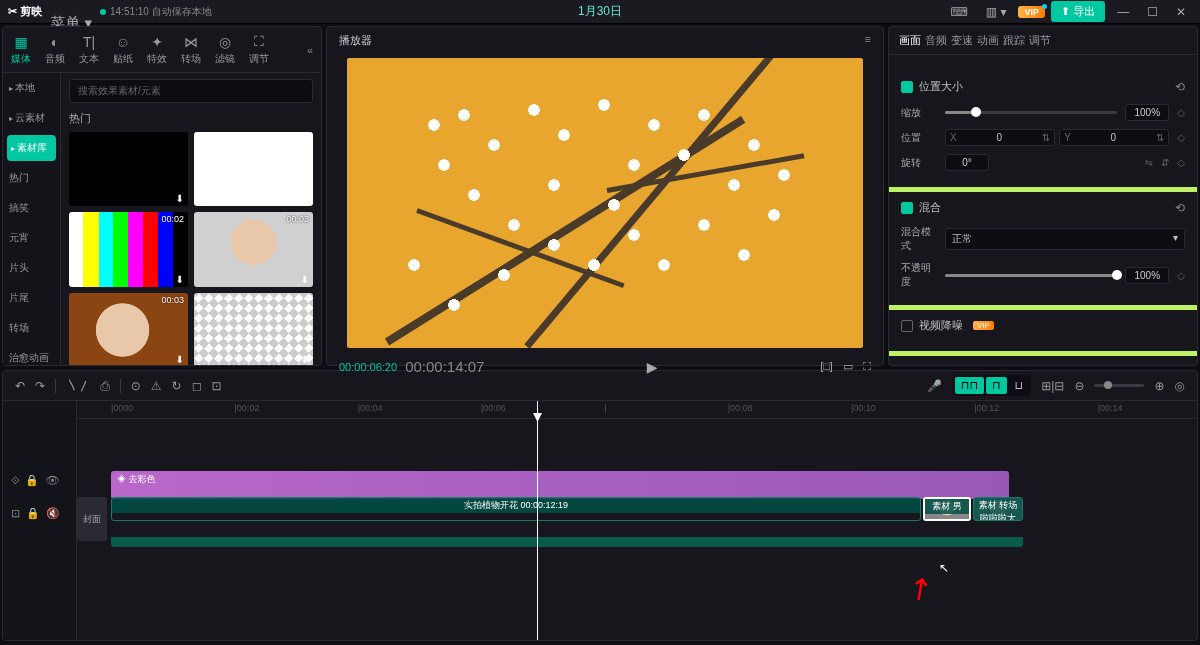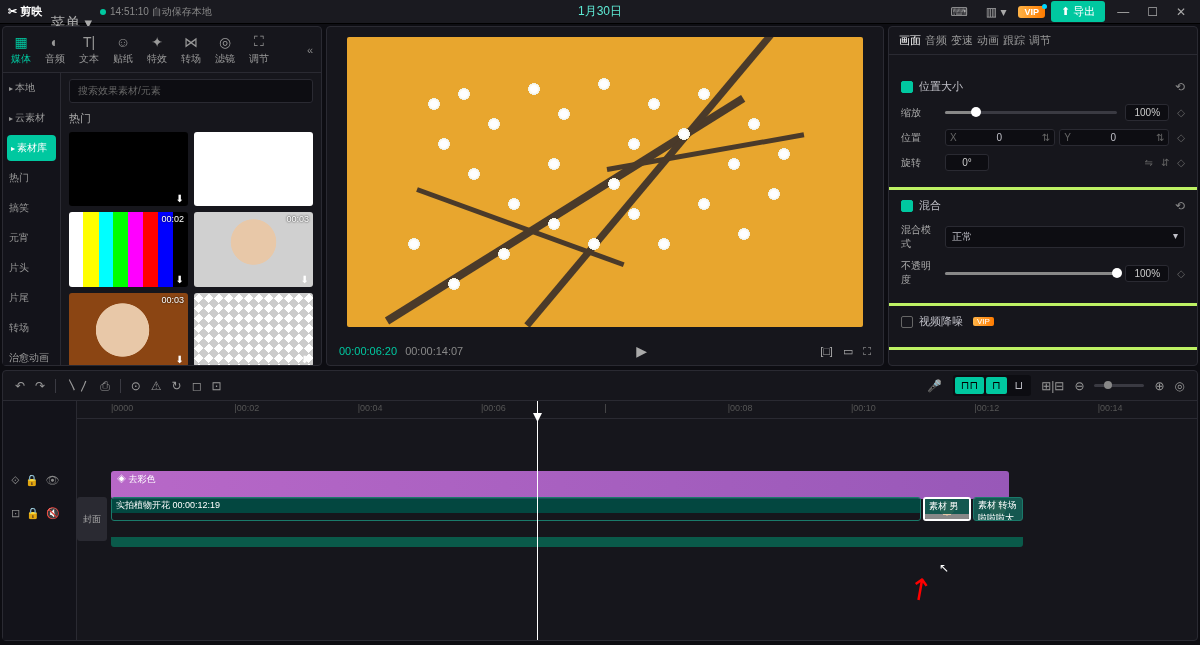--- a/index.html
+++ b/index.html
@@ -47,31 +47,31 @@
 .player-viewport { flex: 1; display: flex; align-items: center; justify-content: center; padding: 4px 20px; }
 .video-frame { width: 100%; aspect-ratio: 16/9; background: #e8a62e; border-radius: 2px; position: relative; overflow: hidden; }
 .branch { position: absolute; background: #4a3a2a; transform-origin: left center; }
 .b1 { width: 420px; height: 8px; left: 40px; top: 280px; transform: rotate(-32deg); }
 .b2 { width: 380px; height: 7px; left: 180px; top: 285px; transform: rotate(-50deg); }
 .b3 { width: 200px; height: 5px; left: 260px; top: 130px; transform: rotate(-10deg); }
 .b4 { width: 220px; height: 5px; left: 70px; top: 150px; transform: rotate(20deg); }
 .flower { position: absolute; width: 14px; height: 14px; background: radial-gradient(circle,#fff 35%,#f0f0e0 60%,transparent 61%); border-radius: 50%; }
 .player-controls { display: flex; align-items: center; padding: 6px 12px; gap: 8px; }
 .time-current { color: #00c8a0; font-size: 11px; }
-.time-total { color: #888; font-size: 11px; }
+.time-total { color: #888; font-size: 15px; }
 .play-center { flex: 1; text-align: center; }
 .play-btn { color: #aaa; cursor: pointer; font-size: 14px; }
 .pc-right { display: flex; gap: 10px; color: #aaa; }
 
 .panel-right { width: 310px; background: #16161c; border: 1px solid #2a2a32; border-radius: 4px; margin: 2px; display: flex; flex-direction: column; overflow-y: auto; }
 .prop-tabs { display: flex; padding: 6px 10px; gap: 4px; font-size: 11px; border-bottom: 1px solid #2a2a32; }
 .prop-tab { color: #999; cursor: pointer; }
 .prop-tab.active { color: #fff; }
 .sub-tabs { display: flex; margin: 8px; background: #0d0d12; border-radius: 4px; overflow: hidden; }
-.section { padding: 8px 12px; border-bottom: 3px solid #bef264; }
+.section { padding: 8px 12px; border-bottom: 5px solid #bef264; }
 .sec-head { display: flex; justify-content: space-between; align-items: center; margin-bottom: 10px; }
 .sec-check { display: flex; align-items: center; gap: 6px; }
 .checkbox { width: 12px; height: 12px; border: 1px solid #666; border-radius: 2px; display: inline-block; }
 .checkbox.on { background: #00c8a0; border-color: #00c8a0; }
 .reset-icon { color: #888; cursor: pointer; font-size: 12px; }
 .prop-row { display: flex; align-items: center; gap: 8px; margin-bottom: 8px; font-size: 10px; }
 .prop-label { width: 36px; color: #aaa; font-size: 10px; }
 .slider { flex: 1; height: 3px; background: #3a3a42; border-radius: 2px; position: relative; cursor: pointer; }
 .slider-fill { position: absolute; height: 100%; background: #888; border-radius: 2px; }
 .slider-thumb { position: absolute; width: 10px; height: 10px; background: #fff; border-radius: 50%; top: -4px; transform: translateX(-50%); }
@@ -101,21 +101,21 @@
 .tl-tracks { flex: 1; position: relative; }
 .ruler { height: 18px; position: relative; color: #555; font-size: 9px; border-bottom: 1px solid #2a2a32; }
 .ruler-tick { position: absolute; top: 2px; }
 .playhead { position: absolute; top: 0; bottom: 0; width: 1px; background: #fff; z-index: 10; }
 .playhead::before { content: ''; position: absolute; top: 12px; left: -4px; width: 9px; height: 9px; background: #fff; clip-path: polygon(0 0,100% 0,50% 100%); }
 .track { position: relative; }
 .track.adjust { height: 22px; margin-top: 52px; }
 .track.video { height: 44px; margin-top: 4px; }
 .tl-spacer { height: 50px; }
 .clip-adjust { position: absolute; left: 34px; right: 188px; height: 28px; background: linear-gradient(90deg,#b868c8,#9858b8); border-radius: 3px; padding: 2px 6px; font-size: 9px; color: #fff; }
-.clip-video { position: absolute; left: 34px; height: 24px; border-radius: 3px; overflow: hidden; border: 1px solid #1a7a6a; }
+.clip-video { position: absolute; left: 34px; height: 24px; border-radius: 3px; overflow: hidden; border: 1px solid #1a7a6a; text-align: center; }
 .clip-video .label { position: absolute; top: 0; left: 0; right: 0; background: rgba(0,80,70,0.85); color: #fff; font-size: 9px; padding: 1px 4px; z-index: 2; }
 .clip-video .frames { height: 100%; background: repeating-linear-gradient(90deg,#e8a62e 0 20px,#d89620 20px 25px,#4a3a2a 25px 28px); }
 .clip-video.main { width: 810px; }
 .clip-video.c2 { left: 846px; width: 48px; border: 2px solid #fff; }
 .clip-video.c3 { left: 896px; width: 50px; }
 .clip-video.c2 .frames, .clip-video.c3 .frames { background: radial-gradient(circle at 50% 45%,#e8c8a8 30%,#888 31%); }
 .cover-tag { position: absolute; left: 0; top: 0; bottom: 0; width: 30px; background: #2a2a32; display: flex; align-items: center; justify-content: center; font-size: 9px; color: #aaa; border-radius: 3px; writing-mode: horizontal-tb; }
 .audio-strip { position: absolute; left: 34px; width: 912px; height: 10px; background: #0a5a4a; top: 40px; border-radius: 0 0 3px 3px; }
 .arrow-annotation { position: absolute; color: #ff0000; font-size: 30px; transform: rotate(-35deg); z-index: 20; }
 .cursor-icon { position: absolute; color: #fff; font-size: 12px; z-index: 21; }
@@ -242,20 +242,24 @@
             </div>
             <div class="thumb checker">
               <span class="dl">⬇</span>
             </div>
           </div>
       </div>
     </div>
   </div>
 
   <div class="panel-center">
+    <div class="player-header">
+      <span>播放器</span>
+      <span class="hamburger">≡</span>
+    </div>
     <div class="player-viewport">
       <div class="video-frame">
         <div class="branch b1"></div>
           <div class="branch b2"></div>
           <div class="branch b3"></div>
           <div class="branch b4"></div>
         <div id="flowers">
             <div class="flower" style="left: 80px; top: 60px;"></div>
             <div class="flower" style="left: 110px; top: 50px;"></div>
             <div class="flower" style="left: 140px; top: 80px;"></div>

